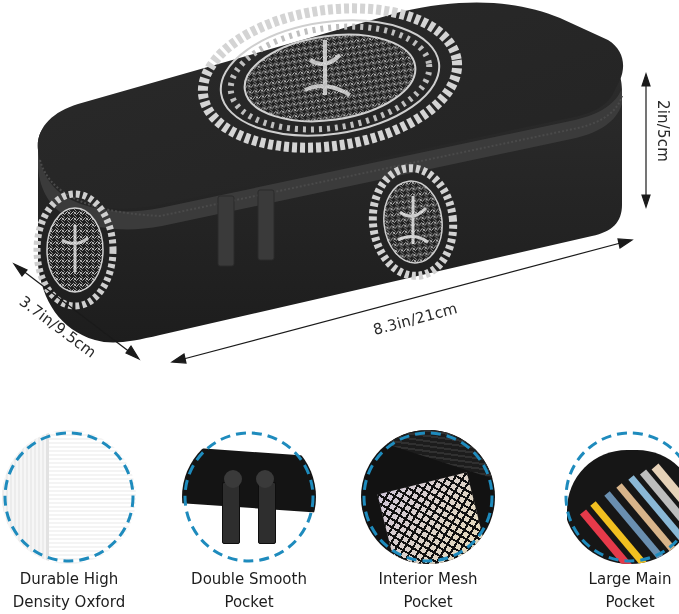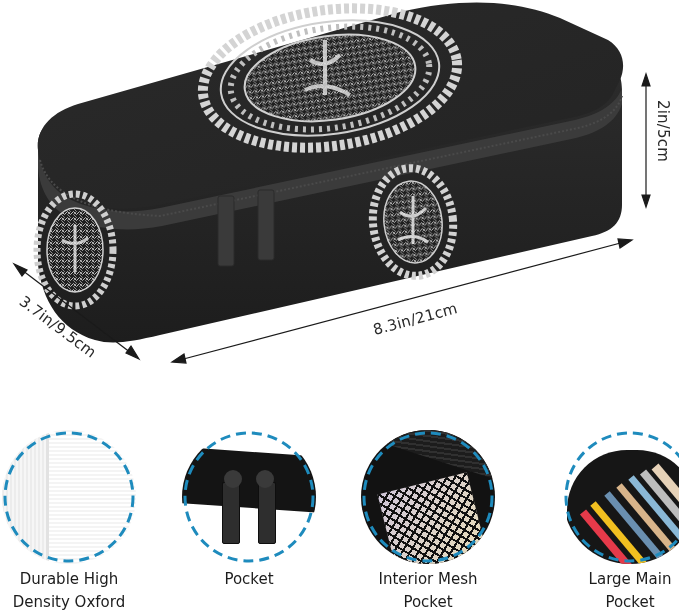--- a/index.html
+++ b/index.html
@@ -107,20 +107,21 @@
     <div style="position:absolute;left:-10px;top:22px;width:160px;height:56px;background:#141414;border-radius:30px 30px 6px 6px;transform:rotate(4deg);"></div>
     <div style="position:absolute;left:40px;top:52px;width:16px;height:60px;background:#2e2e2e;border:1px solid #0e0e0e;border-radius:2px;"></div>
     <div style="position:absolute;left:76px;top:52px;width:16px;height:60px;background:#2e2e2e;border:1px solid #0e0e0e;border-radius:2px;"></div>
     <div style="position:absolute;left:42px;top:40px;width:18px;height:18px;background:#3a3a3a;border-radius:50%;"></div>
     <div style="position:absolute;left:74px;top:40px;width:18px;height:18px;background:#3a3a3a;border-radius:50%;"></div>
   </div>
   <svg class="ring" viewBox="0 0 134 134">
       <circle cx="67" cy="67" r="64" fill="none" stroke="#1e8bbd" stroke-width="3" stroke-dasharray="10 6"></circle>
     </svg>
   <div class="label">
+    <span>Double Smooth</span>
     <span>Pocket</span>
   </div>
 </div>
 
 <div class="feature" style="left:361px;">
   <div class="circle" style="background:#121212;">
     <div style="position:absolute;left:10px;top:-6px;width:160px;height:40px;background:repeating-linear-gradient(170deg,#1c1c1c 0 3px,#303030 3px 5px);transform:rotate(18deg);"></div>
     <div style="position:absolute;left:26px;top:52px;width:92px;height:90px;background:
       repeating-linear-gradient(45deg,#111 0 2px,transparent 2px 7px),
       repeating-linear-gradient(-45deg,#111 0 2px,transparent 2px 7px),

